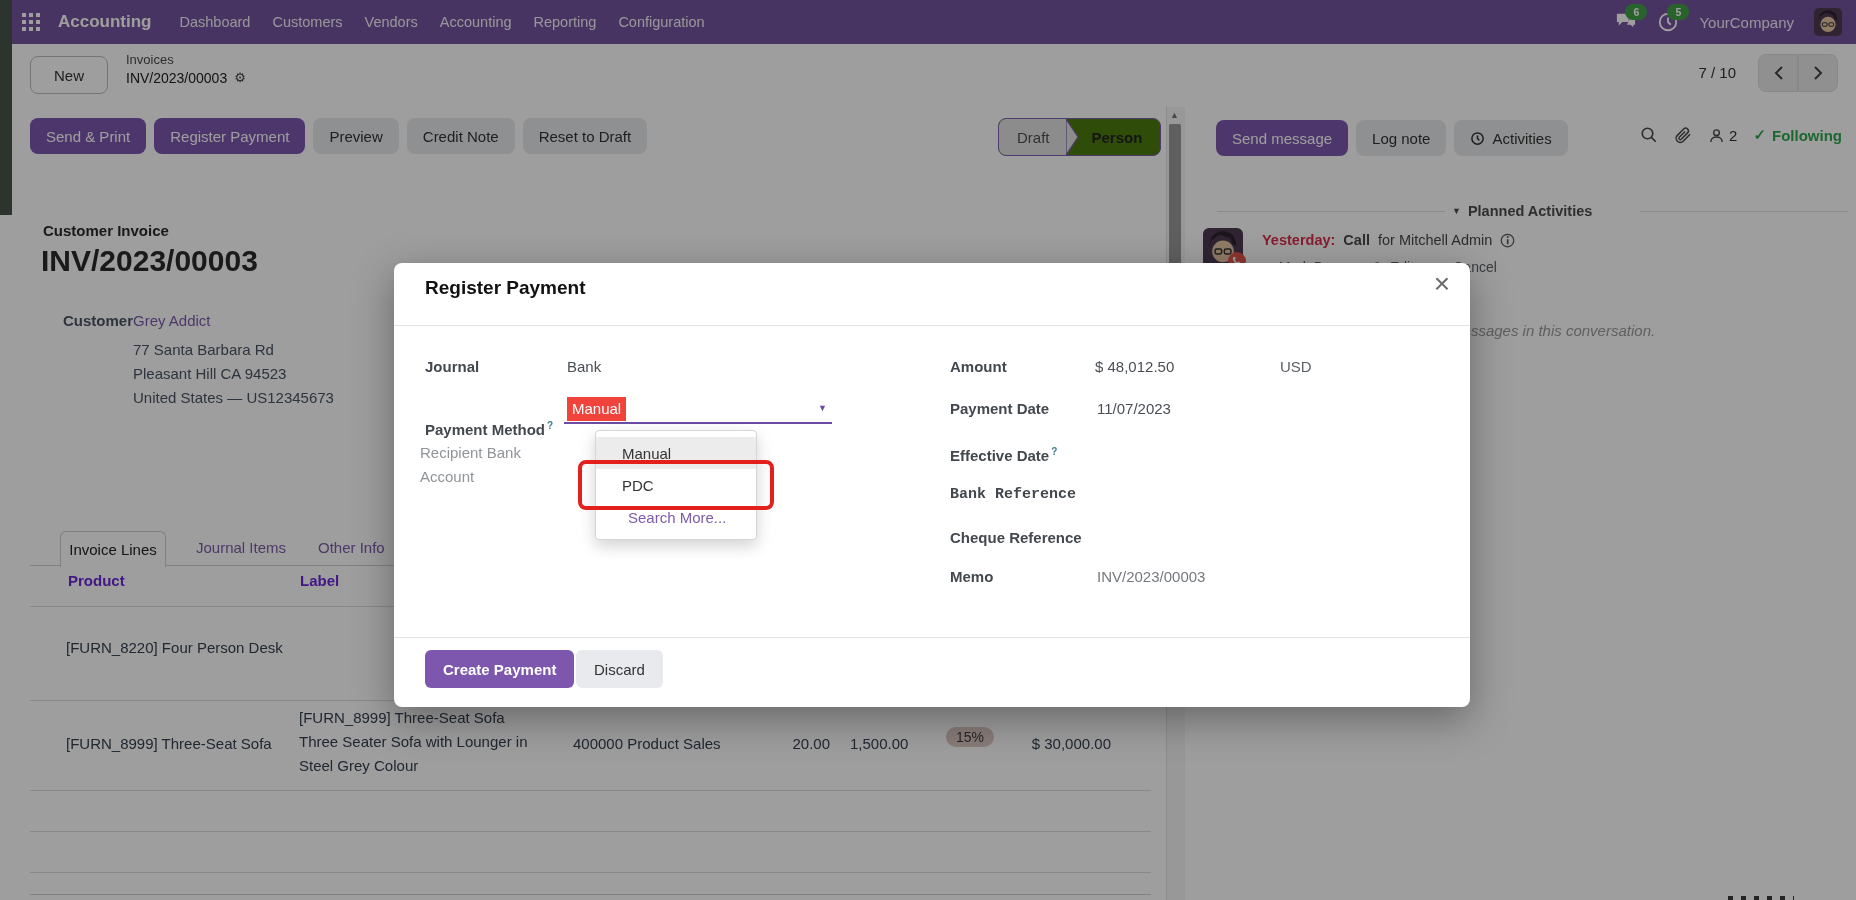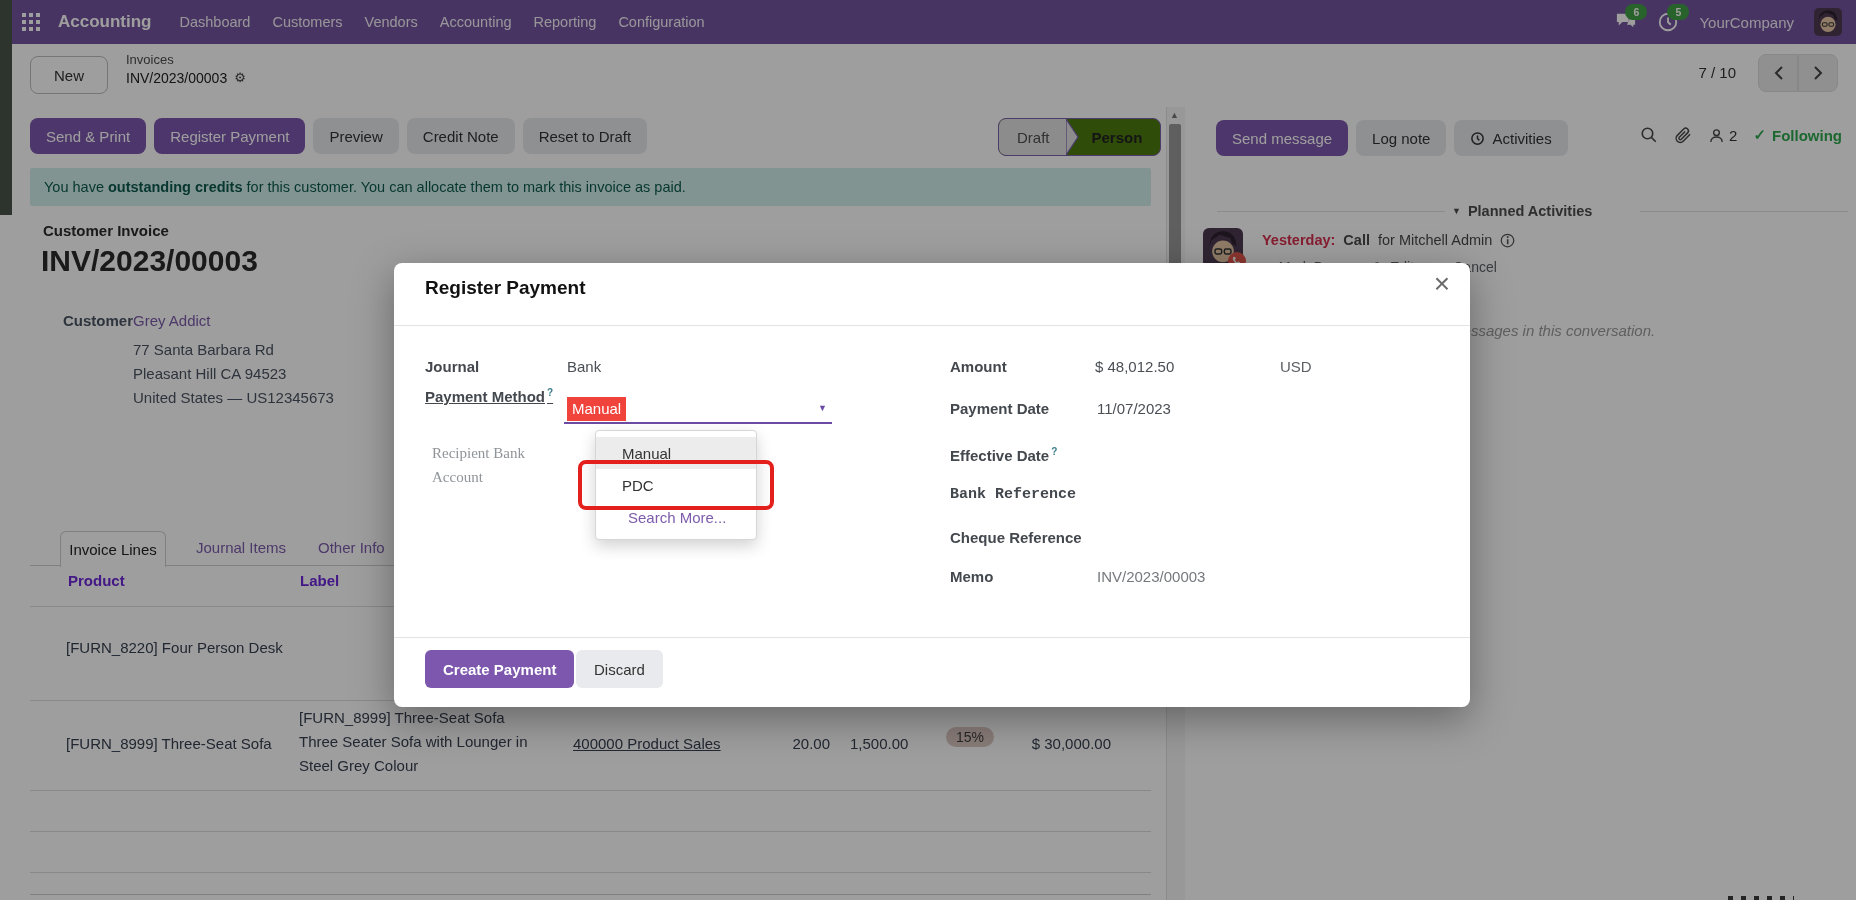--- a/index.html
+++ b/index.html
@@ -220,25 +220,20 @@
   </div>
 
   <div class="abs statusbar">
     <div class="st-draft">Draft</div>
     <svg width="14" height="36" viewBox="0 0 14 36">
       <path d="M0 0 L12 18 L0 36 Z" fill="#E2E2E4" stroke="#7B5FAE" stroke-width="1.2"></path>
     </svg>
     <div class="st-posted">Person</div>
   </div>
 
-  <div class="abs banner">
-    <span>
-      <span>You have </span><b>outstanding credits</b><span> for this customer. You can allocate them to mark this invoice as paid.</span>
-    </span>
-  </div>
 
   <div class="abs doctype">Customer Invoice</div>
   <div class="abs docname">INV/2023/00003</div>
 
   <div class="abs cust-label">Customer</div>
   <div class="abs cust-name link">Grey Addict</div>
   <div class="abs addr">
     <div>77 Santa Barbara Rd</div>
     <div>Pleasant Hill CA 94523</div>
     <div>United States — US12345673</div>
@@ -255,21 +250,21 @@
 
   <div class="abs cell link" style="left:66px;top:636px;">[FURN_8220] Four Person Desk</div>
   <div class="abs tline" style="top:700px;"></div>
 
   <div class="abs cell link" style="left:66px;top:732px;">[FURN_8999] Three-Seat Sofa</div>
   <div class="abs cell" style="left:299px;top:706px;">
     <div>[FURN_8999] Three-Seat Sofa</div>
     <div>Three Seater Sofa with Lounger in</div>
     <div>Steel Grey Colour</div>
   </div>
-  <div class="abs cell" style="left:573px;top:732px;text-decoration:underline;">400000 Product Sales</div>
+  <div class="abs cell" style="left:573px;top:732px;">400000 Product Sales</div>
   <div class="abs cell" style="left:762px;top:732px;width:68px;text-align:right;">20.00</div>
   <div class="abs cell" style="left:850px;top:732px;width:68px;">1,500.00</div>
   <div class="abs" style="left:946px;top:728px;z-index:1;">
     <span class="tax-pill">15%</span>
   </div>
   <div class="abs cell" style="left:1029px;top:732px;width:82px;text-align:right;">$ 30,000.00</div>
   <div class="abs tline" style="top:790px;"></div>
   <div class="abs tline" style="top:831px;"></div>
   <div class="abs tline" style="top:872px;"></div>
   <div class="abs tline" style="top:894px;background:#cfcfcf;"></div>
@@ -371,28 +366,28 @@
   <div class="abs overlay"></div>
 
   <div class="abs modal">
     <div class="m-title">Register Payment</div>
     <div class="m-close">×</div>
     <div class="m-divider"></div>
 
     <div class="m-label" style="left:31px;top:94px;">Journal</div>
     <div class="m-value" style="left:173px;top:94px;">Bank</div>
 
-    <div class="m-label" style="left:31px;top:120px;text-decoration:underline;">
+    <div class="m-label" style="left:31px;top:153px;">
       <span>Payment Method</span><span class="sup-q">?</span>
     </div>
     <div class="sel-chip">Manual</div>
     <div class="m-underline"></div>
     <div class="m-caret">▼</div>
 
-    <div class="m-label-muted" style="left:38px;top:178px;font-family:Liberation Serif, serif;">
+    <div class="m-label-muted" style="left:26px;top:178px;">
       <div>Recipient Bank</div>
       <div>Account</div>
     </div>
 
     <div class="dropdown">
       <div class="dd-item dd-hl">Manual</div>
       <div class="dd-item">PDC</div>
       <div class="dd-more">Search More...</div>
     </div>
     <div class="red-box"></div>

